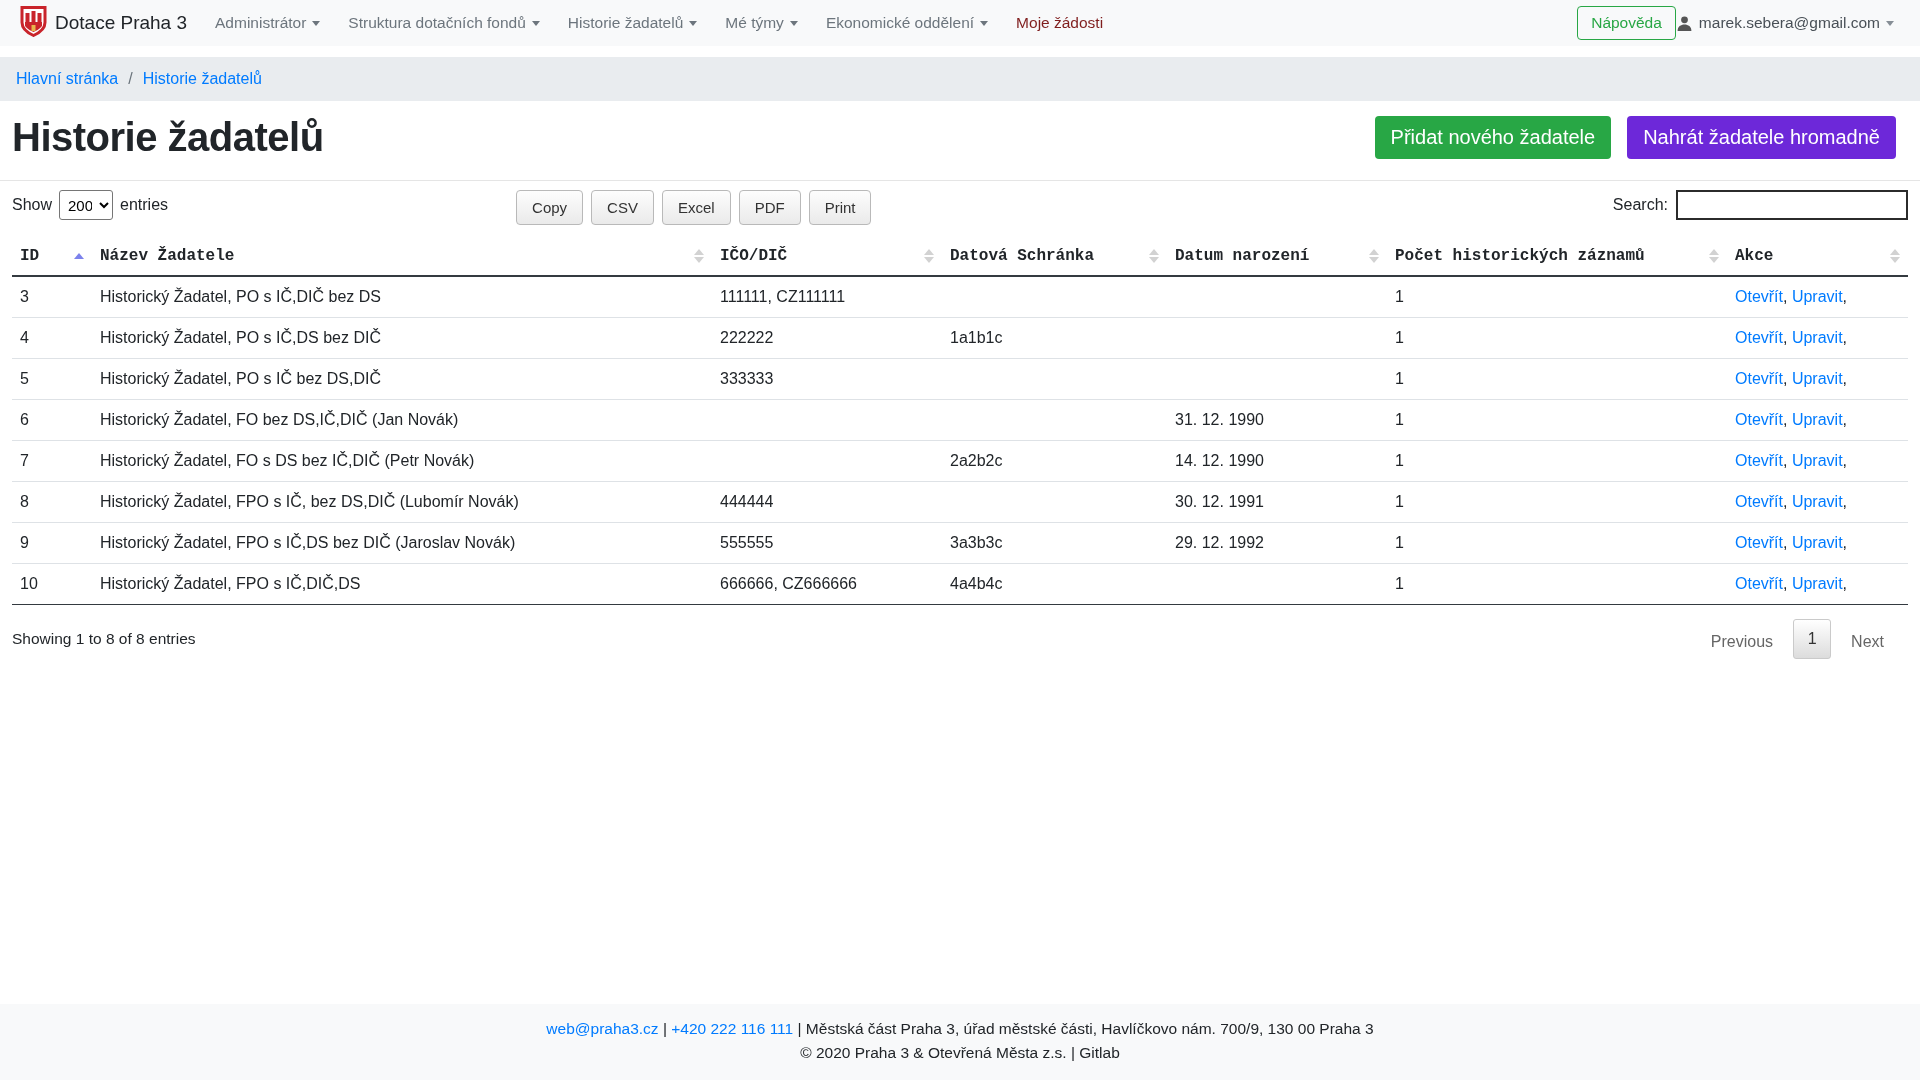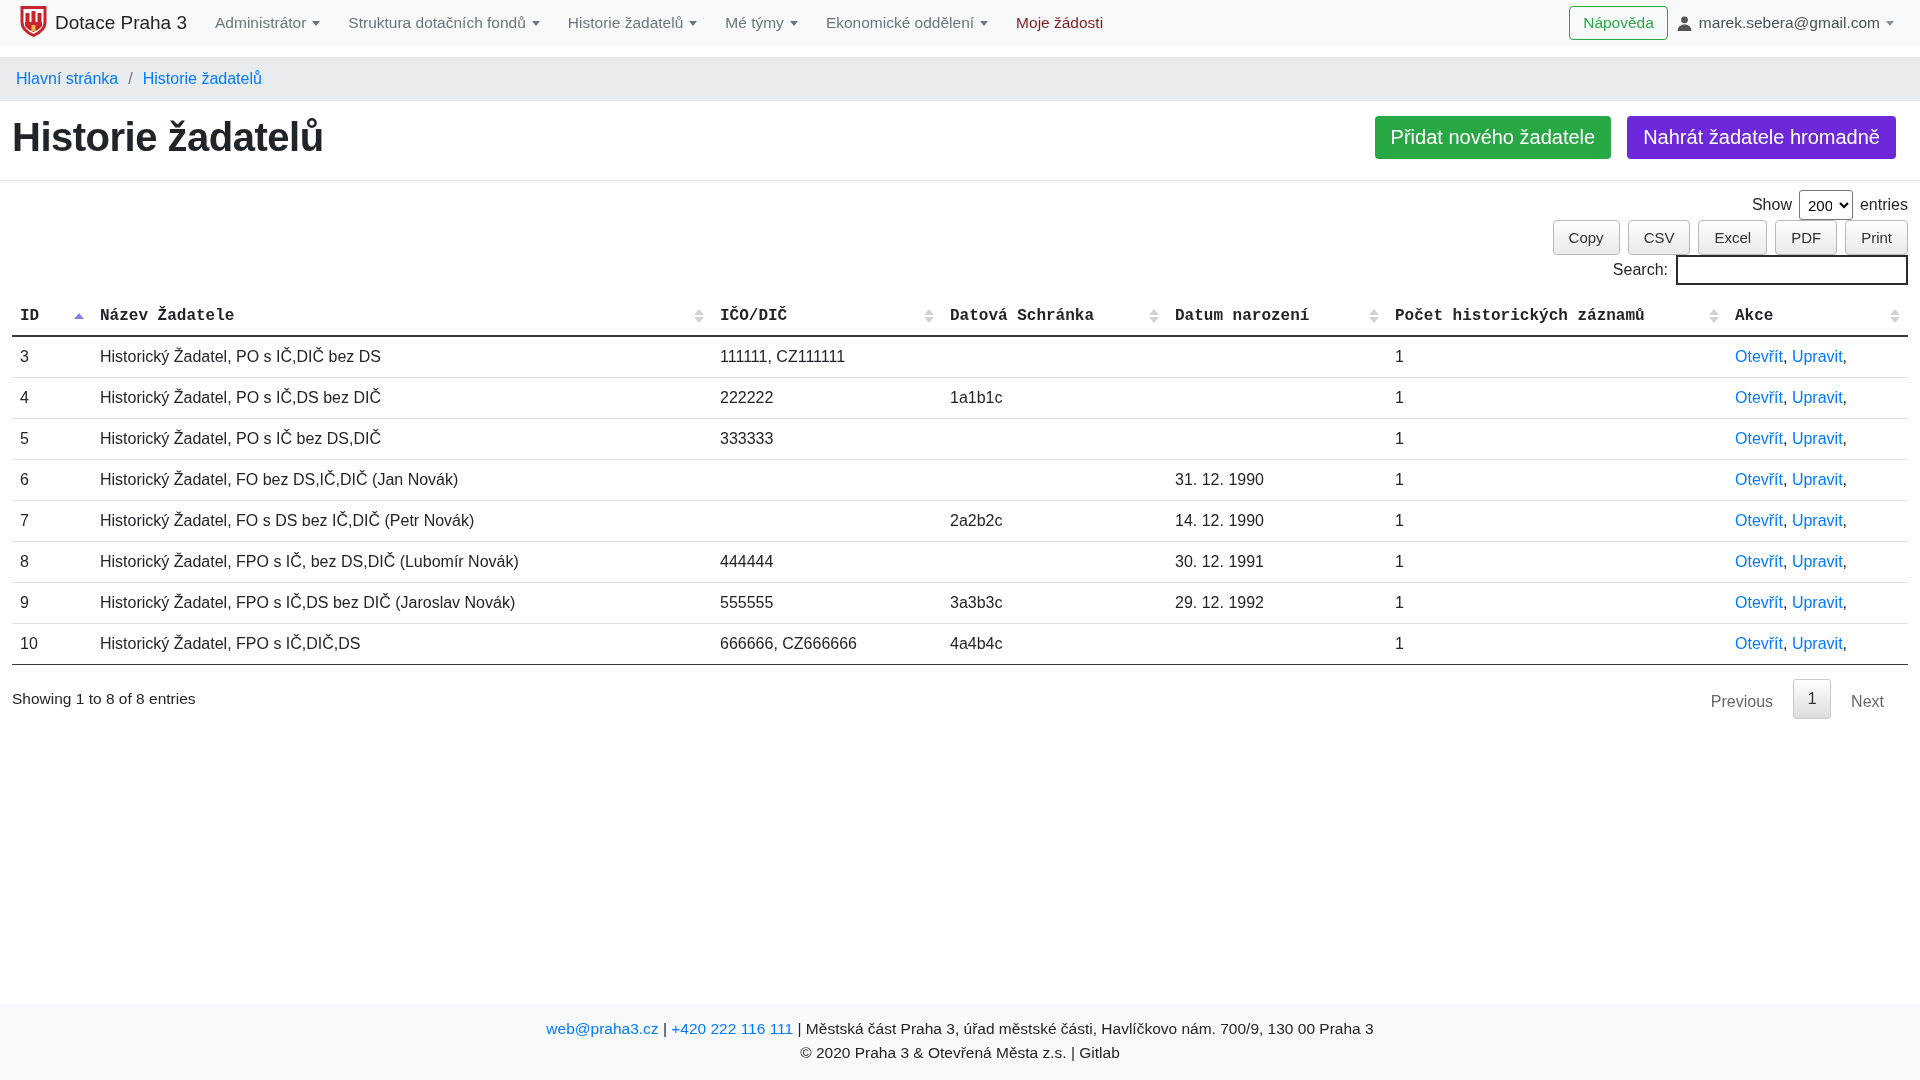--- a/index.html
+++ b/index.html
@@ -26,21 +26,21 @@
   .brand { display: flex; align-items: center; gap: 8px; margin-right: 28px; cursor: pointer; }
   .brand-text { font-size: 19px; color: #212529; white-space: nowrap; }
   .nav-links { display: flex; align-items: center; gap: 28px; flex: 1; }
   .nav-link { color: #6c757d; font-size: 15.5px; white-space: nowrap; cursor: pointer; display: inline-flex; align-items: center; gap: 6px; }
   .nav-link.danger { color: #7f1d1d; }
   .caret-down {
     width: 0; height: 0; display: inline-block;
     border-left: 4px solid transparent; border-right: 4px solid transparent;
     border-top: 5px solid #6c757d;
   }
-  .navbar-right { display: flex; align-items: center; gap: 8px; }
+  .navbar-right { display: flex; align-items: center; gap: 0; }
   .btn-help {
     border: 1px solid #28a745; color: #28a745; background: transparent;
     font-size: 15.5px; padding: 7px 13px; border-radius: 4px; cursor: pointer;
     font-family: inherit;
   }
   .user-menu { display: flex; align-items: center; gap: 6px; color: #495057; font-size: 15.5px; cursor: pointer; }
   .user-menu .caret-down { border-top-color: #868e96; }
 
   
   .breadcrumb {
@@ -64,23 +64,22 @@
   h1.page-title { font-size: 40px; font-weight: 700; color: #212529; letter-spacing: -0.5px; }
   .head-buttons { display: flex; gap: 16px; }
   .btn { border: none; border-radius: 4px; font-size: 20px; padding: 10px 16px; color: #fff; cursor: pointer; font-family: inherit; }
   .btn-green { background: #28a745; }
   .btn-blue  { background: #6d28d9; }
 
   hr.rule { border: none; border-top: 1px solid rgba(0,0,0,.1); margin: 20px 0 0 0; }
 
   
   .controls {
-    display: flex; align-items: flex-end;
+    display: flex; align-items: flex-start;
     padding: 9px 12px 12px 12px;
-    flex-direction: column;
   }
   .length-control { display: flex; align-items: center; gap: 7px; font-size: 16px; }
   .length-control select {
     font-family: inherit; font-size: 15px; padding: 4px 4px;
     border: 1px solid #767676; border-radius: 3px; background: #fff; width: 54px; height: 30px;
   }
   .export-buttons { display: flex; gap: 8px; margin-left: 348px; }
   .dt-button {
     font-family: inherit; font-size: 15px; color: #333;
     padding: 8px 15px; border: 1px solid #b9b9b9; border-radius: 4px;

